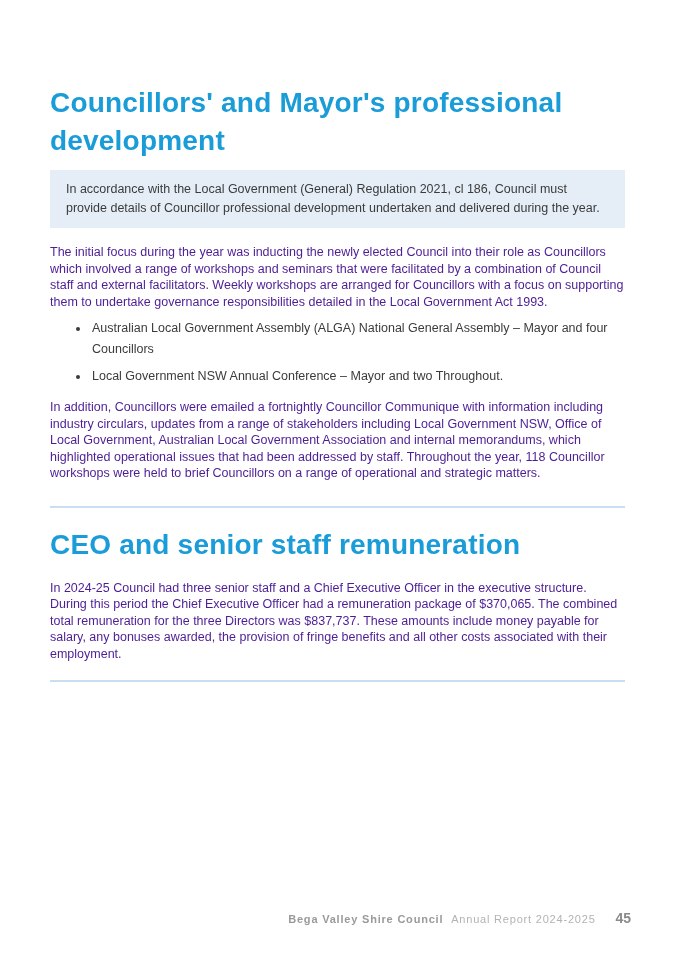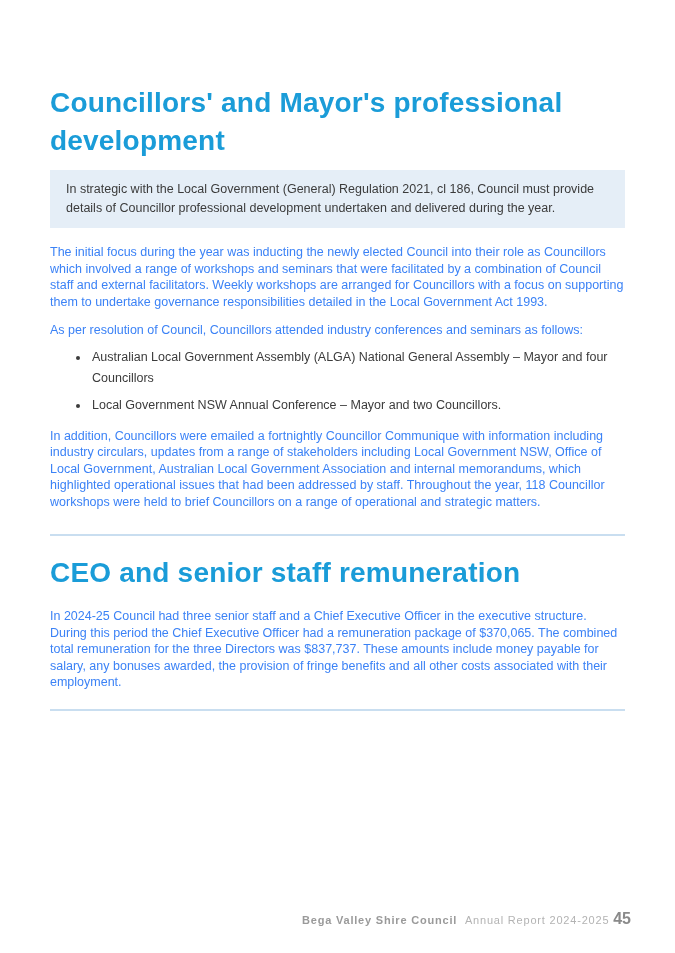--- a/index.html
+++ b/index.html
@@ -33,21 +33,21 @@
     background: var(--callout-bg, #e5eef7);
     padding: 10px 16px;
     font-size: 12.5px;
     line-height: 19px;
     color: #3b3b3b;
   }
   p.body-para {
     margin: 16px 0 0 0;
     font-size: 12.5px;
     line-height: 16.5px;
-    color: #3b82f6;
+    color: #4c1d95;
   }
   p.body-para.tight {
     margin-top: 12px;
   }
   ul.bullet-list {
     margin: 8px 0 0 0;
     padding: 0 0 0 40px;
     font-size: 12.5px;
     line-height: 21px;
     color: #3b3b3b;
@@ -83,47 +83,46 @@
     font-weight: bold;
     color: #9a9a9a;
     text-align: center;
   }
   .footer .report {
     color: #b3b3b3;
     margin-left: 4px;
   }
   .footer .pagenum {
     font-weight: bold;
-    font-size: 16px;
+    font-size: 14px;
     color: #8a8a8a;
-    margin-left: 0;
+    margin-left: 16px;
     letter-spacing: 0;
     text-align: center;
   }
 </style>
 </head>
 <body>
 
 <div class="page">
   <div class="content">
 
     <section class="section-1">
       <h1 class="section-title">Councillors' and Mayor's professional development</h1>
 
       <div class="callout">
-        <span>In strategic with the Local Government (General) Regulation 2021, cl 186, Council must provide details of Councillor professional development undertaken and delivered during the year.</span>
+        <span>In accordance with the Local Government (General) Regulation 2021, cl 186, Council must provide details of Councillor professional development undertaken and delivered during the year.</span>
       </div>
 
       <p class="body-para">The initial focus during the year was inducting the newly elected Council into their role as Councillors which involved a range of workshops and seminars that were facilitated by a combination of Council staff and external facilitators. Weekly workshops are arranged for Councillors with a focus on supporting them to undertake governance responsibilities detailed in the Local Government Act 1993.</p>
 
-      <p class="body-para tight">As per resolution of Council, Councillors attended industry conferences and seminars as follows:</p>
 
       <ul class="bullet-list">
         <li>Australian Local Government Assembly (ALGA) National General Assembly – Mayor and four Councillors</li>
-        <li>Local Government NSW Annual Conference – Mayor and two Councillors.</li>
+        <li>Local Government NSW Annual Conference – Mayor and two Throughout.</li>
       </ul>
 
       <p class="body-para tight">In addition, Councillors were emailed a fortnightly Councillor Communique with information including industry circulars, updates from a range of stakeholders including Local Government NSW, Office of Local Government, Australian Local Government Association and internal memorandums, which highlighted operational issues that had been addressed by staff. Throughout the year, 118 Councillor workshops were held to brief Councillors on a range of operational and strategic matters.</p>
     </section>
 
     <div class="divider"></div>
 
     <section class="section-2">
       <h1 class="section-title">CEO and senior staff remuneration</h1>
 

